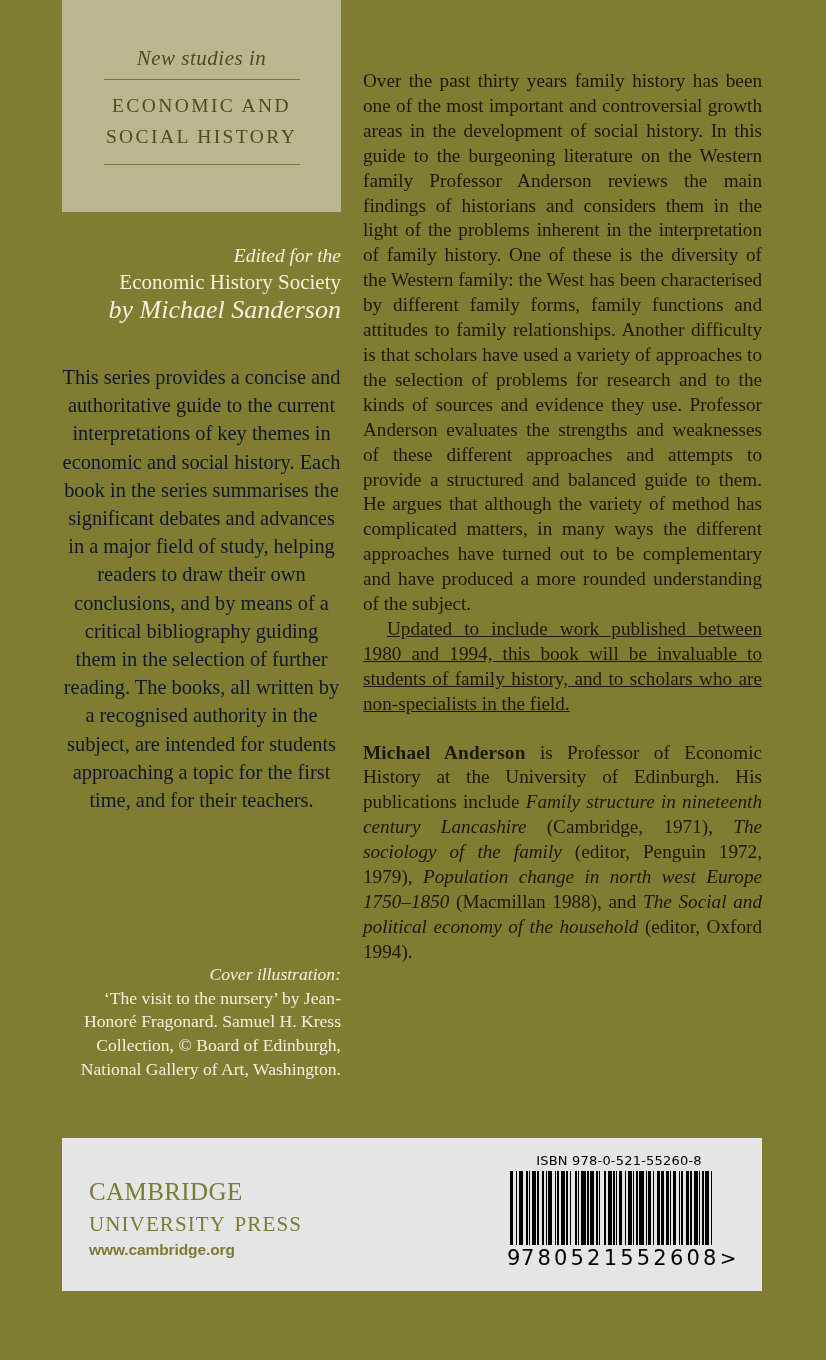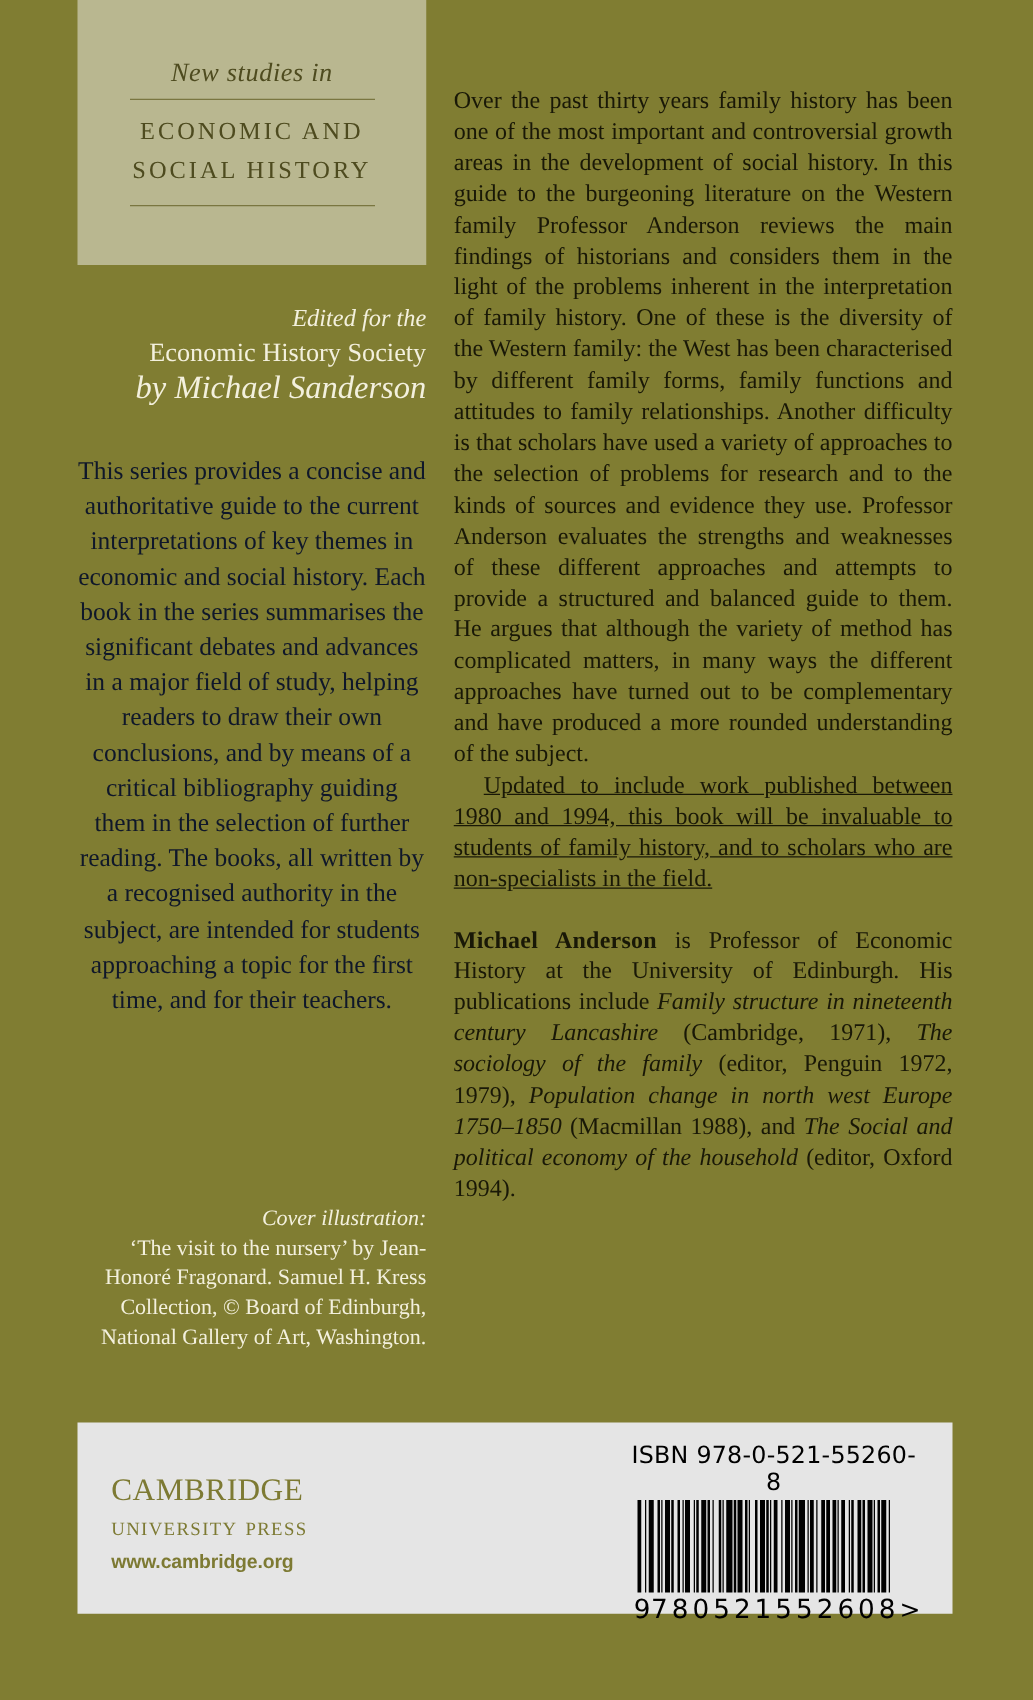--- a/index.html
+++ b/index.html
@@ -157,21 +157,21 @@
     letter-spacing: 0.4px;
     line-height: 38px;
     font-variant: small-caps;
     text-transform: lowercase;
   }
   .pub-cambridge::first-letter {
     font-size: 1em;
   }
   .pub-unipress {
     color: #7d7a33;
-    font-size: 21px;
+    font-size: 30px;
     letter-spacing: 1.1px;
     line-height: 26px;
     font-variant: small-caps;
     text-transform: lowercase;
     margin-top: 1px;
   }
   .pub-url {
     color: #7d7a33;
     font-family: "Liberation Sans", sans-serif;
     font-size: 15.5px;
@@ -182,21 +182,21 @@
 
   .barcode-area {
     position: absolute;
     right: 24px;
     top: 15px;
     width: 238px;
     text-align: center;
   }
   .isbn-text {
     font-family: "DejaVu Sans", sans-serif;
-    font-size: 19px;
+    font-size: 13px;
     letter-spacing: 0.2px;
     color: #000;
     margin-bottom: 3px;
     text-align: center;
   }
   .barcode-bars {
     display: flex;
     align-items: flex-end;
     height: 74px;
     justify-content: flex-start;

